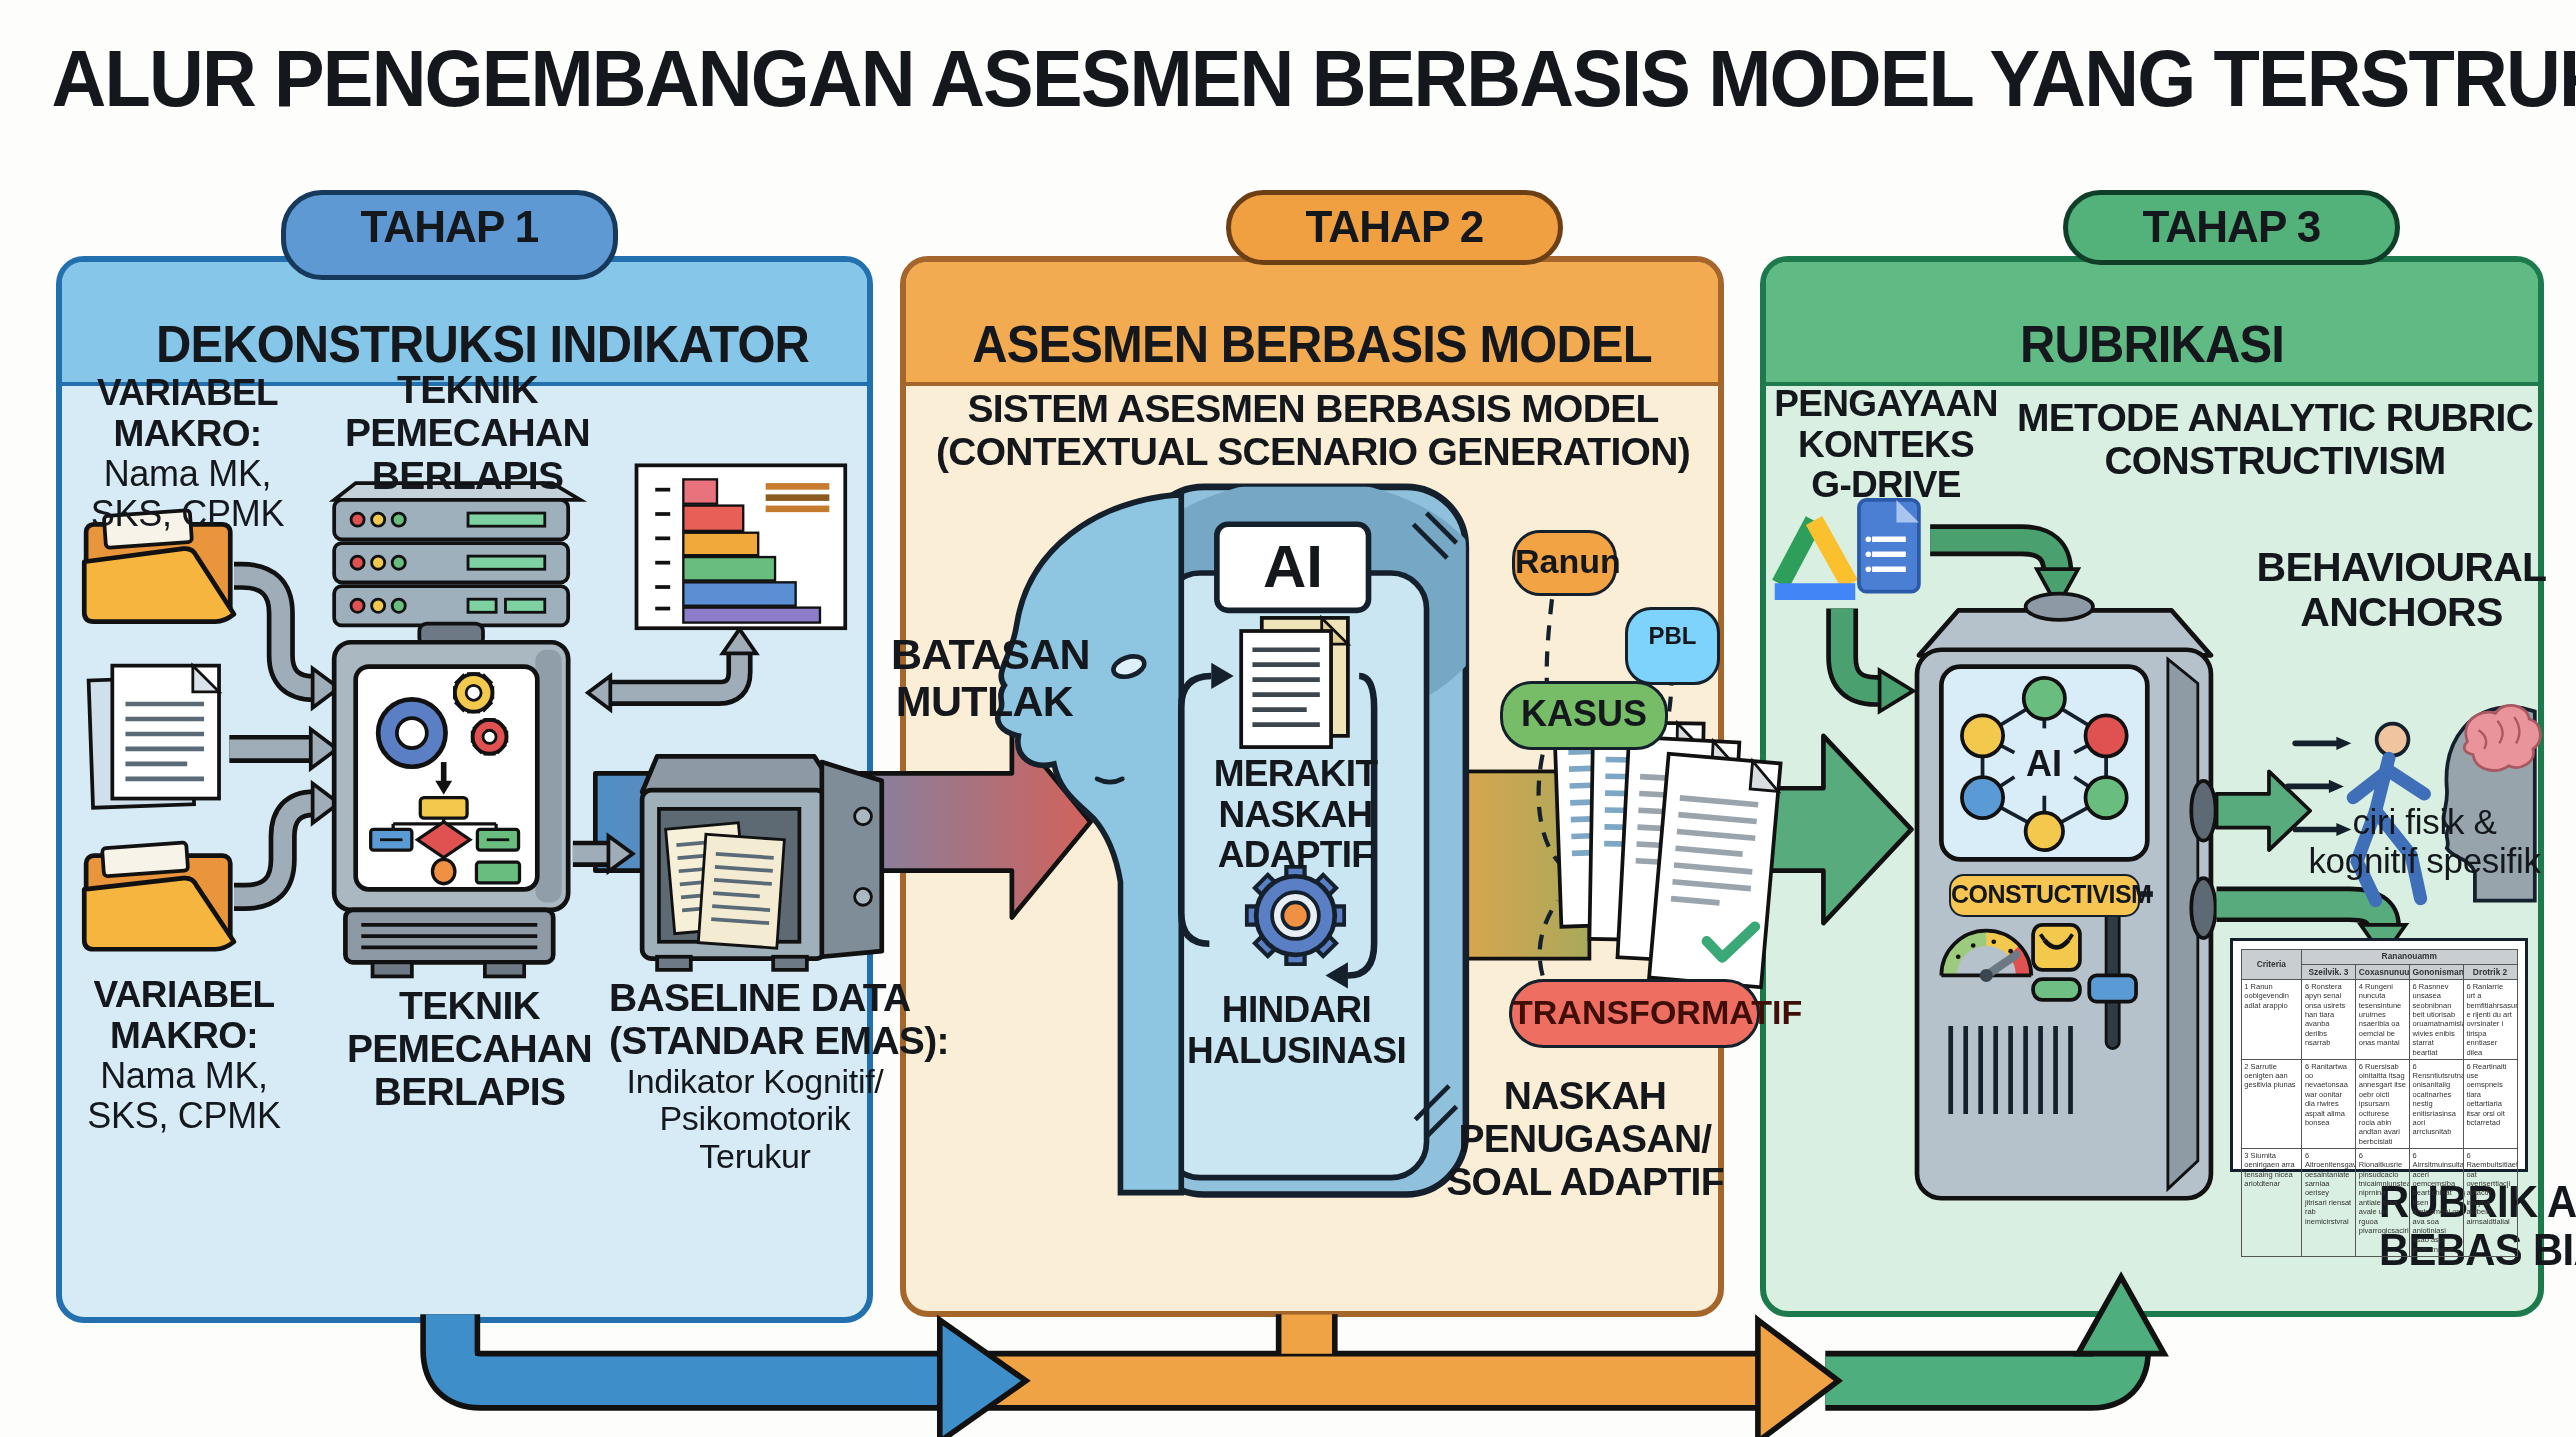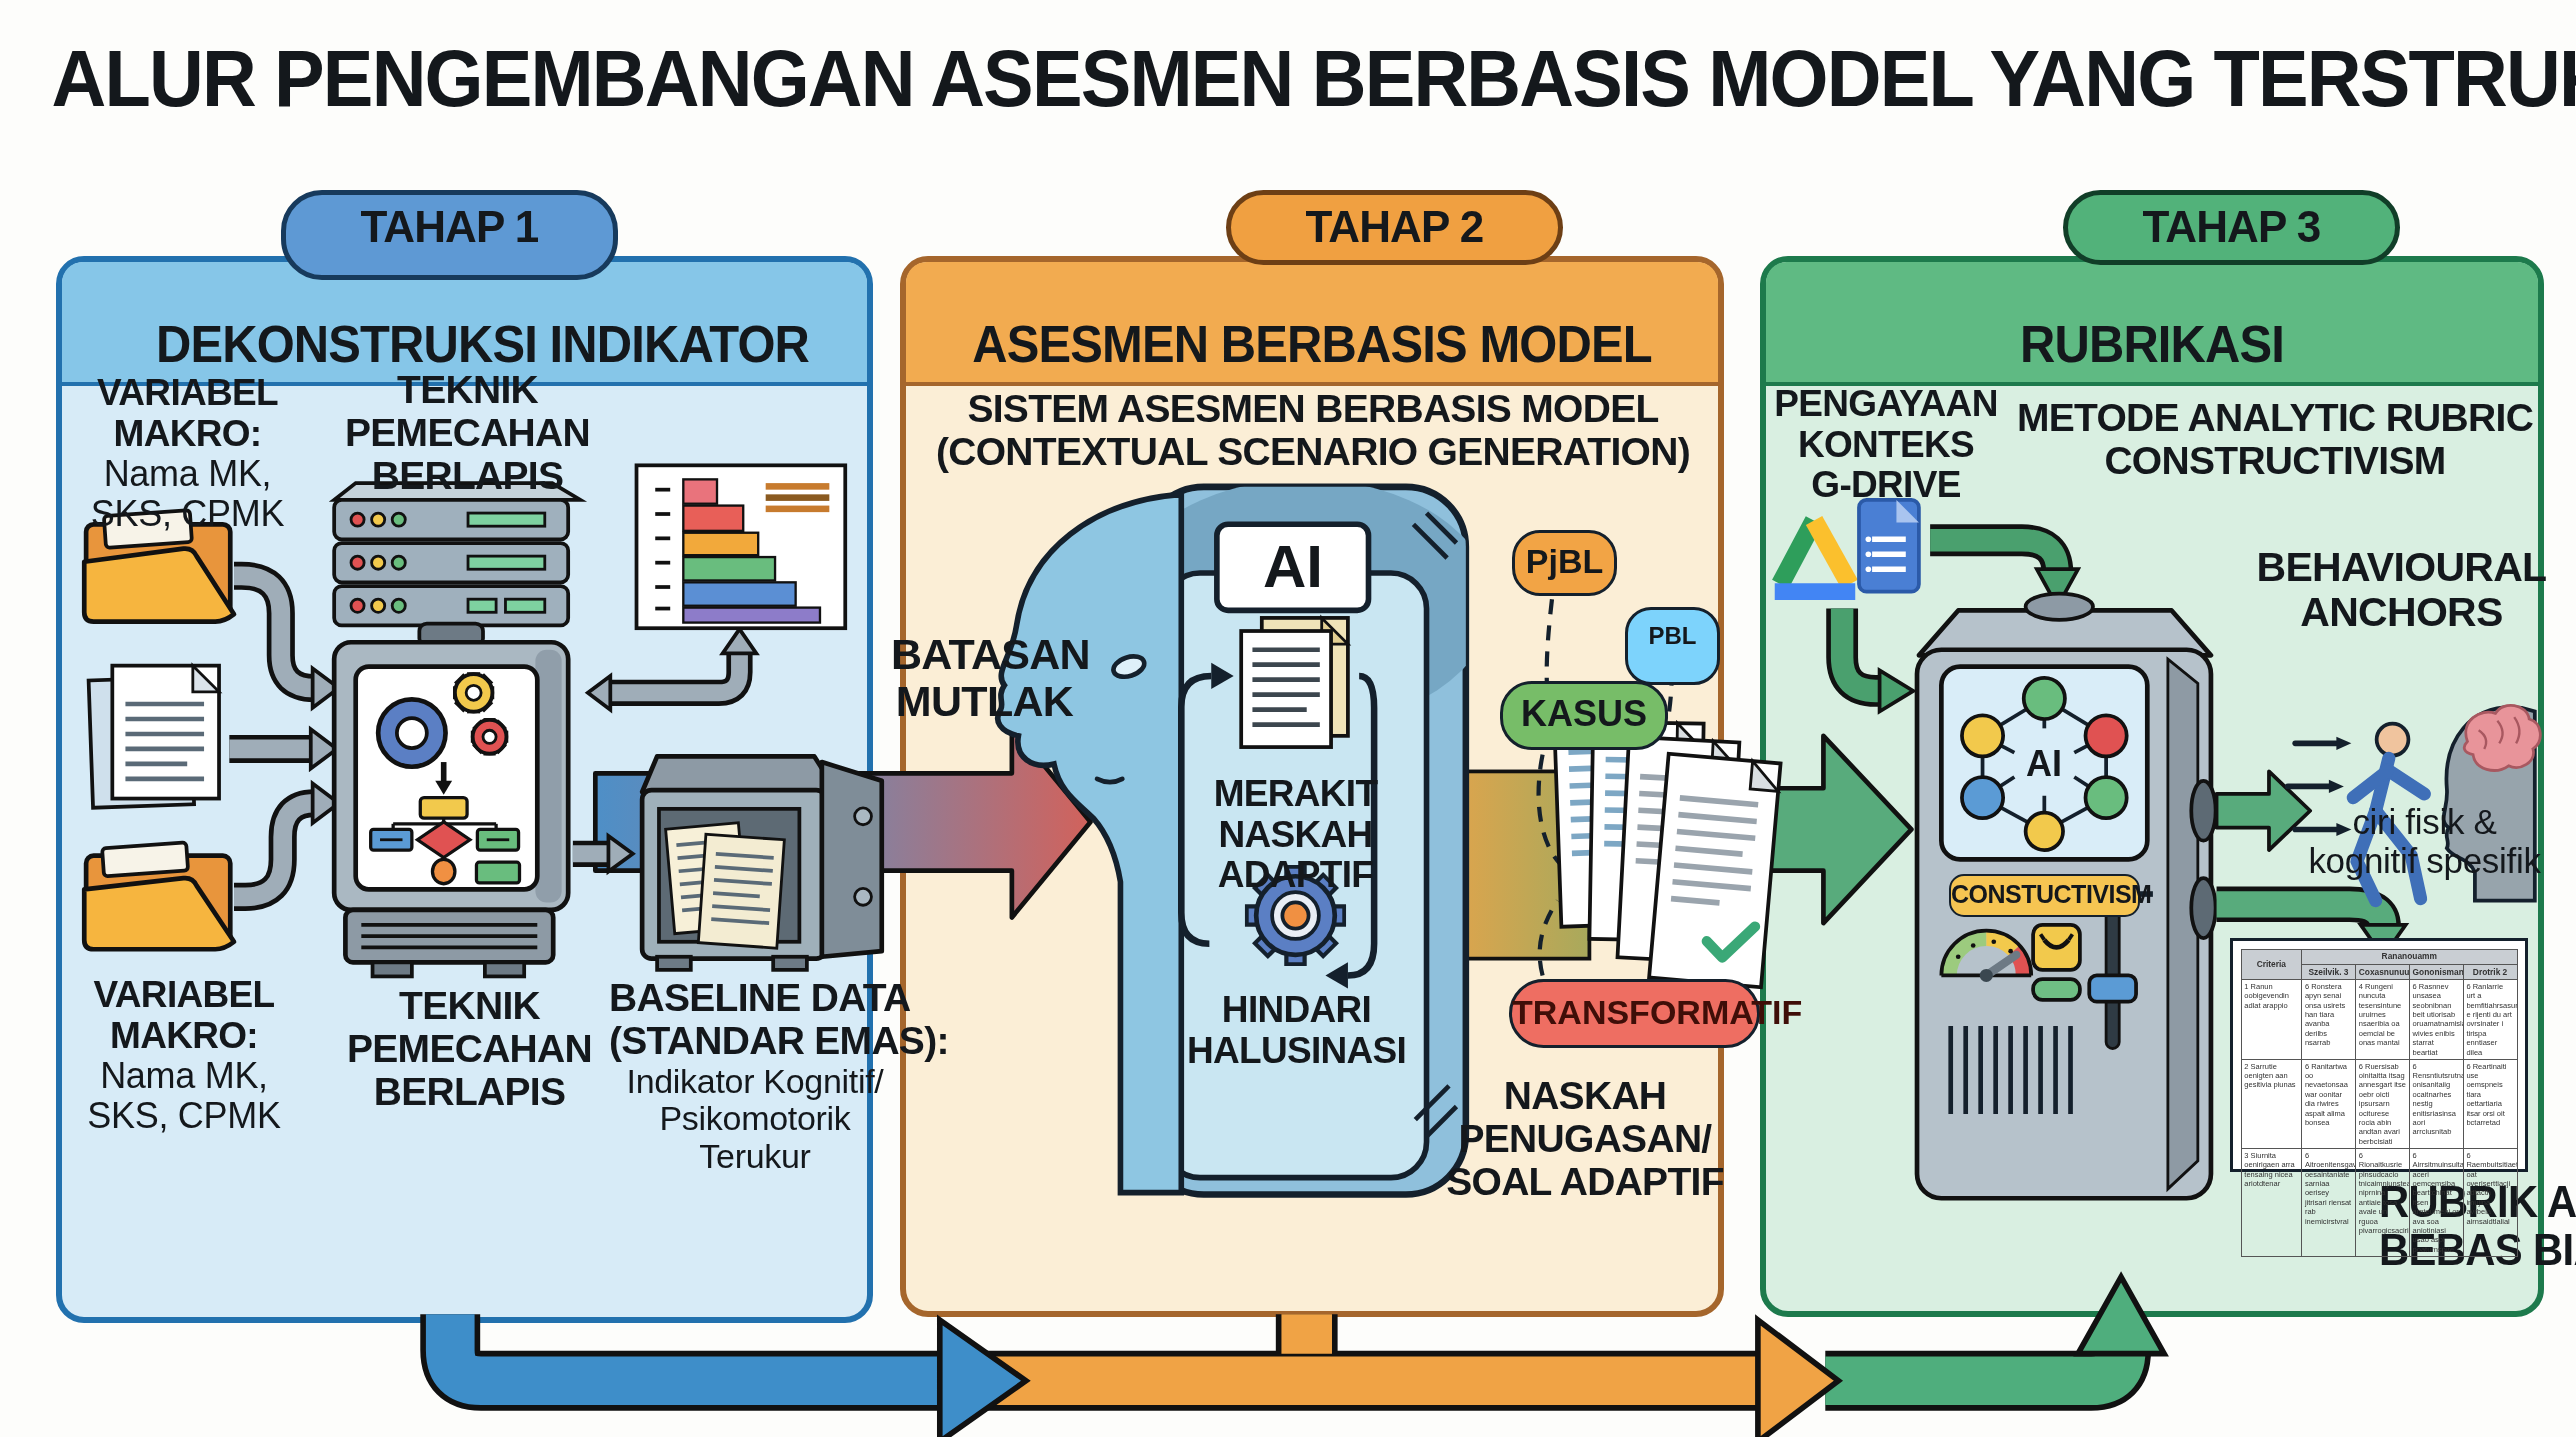--- a/index.html
+++ b/index.html
@@ -572,30 +572,30 @@
 
   <div class="tb" style="left:929px;top:388px;width:768px;font-size:39px;">
     <div>SISTEM ASESMEN BERBASIS MODEL</div>
       <div>(CONTEXTUAL SCENARIO GENERATION)</div>
   </div>
   <div class="tb" style="left:891px;top:631px;width:187px;font-size:43px;">
     <div>BATASAN</div>
       <div>MUTLAK</div>
   </div>
   <div class="tb" style="left:1217px;top:524px;width:152px;height:86px;line-height:86px;font-size:60px;letter-spacing:0;">AI</div>
-  <div class="tb" style="left:1172px;top:754px;width:247px;font-size:37px;margin-top:20px;">
+  <div class="tb" style="left:1172px;top:754px;width:247px;font-size:37px;">
     <div>MERAKIT</div>
       <div>NASKAH</div>
       <div>ADAPTIF</div>
   </div>
   <div class="tb" style="left:1161px;top:990px;width:271px;font-size:37px;">
     <div>HINDARI</div>
       <div>HALUSINASI</div>
   </div>
-  <div class="mini-pill" style="left:1512px;top:530px;width:105px;height:66px;line-height:56px;border-radius:28px;background:#f2a445;font-size:34px;">PjBL</div>
+  <div class="mini-pill" style="left:1512px;top:530px;width:105px;height:66px;line-height:56px;border-radius:28px;background:#f2a445;font-size:34px;">Ranun</div>
   <div class="mini-pill" style="left:1625px;top:607px;width:95px;height:78px;line-height:52px;border-radius:26px;background:#7dd3fc;font-size:24px;">PBL</div>
   <div class="mini-pill" style="left:1500px;top:681px;width:168px;height:69px;line-height:60px;border-radius:32px;background:#77bd68;font-size:36px;">KASUS</div>
   <div class="mini-pill" style="left:1509px;top:979px;width:251px;height:69px;line-height:60px;border-radius:36px;background:#ee6e62;font-size:34px;color:#3f0e08;">TRANSFORMATIF</div>
   <div class="tb" style="left:1440px;top:1075px;width:290px;font-size:39px;">
     <div>NASKAH</div>
       <div>PENUGASAN/</div>
       <div>SOAL ADAPTIF</div>
   </div>
 
   <div class="tb" style="left:1769px;top:384px;width:234px;font-size:37px;">

